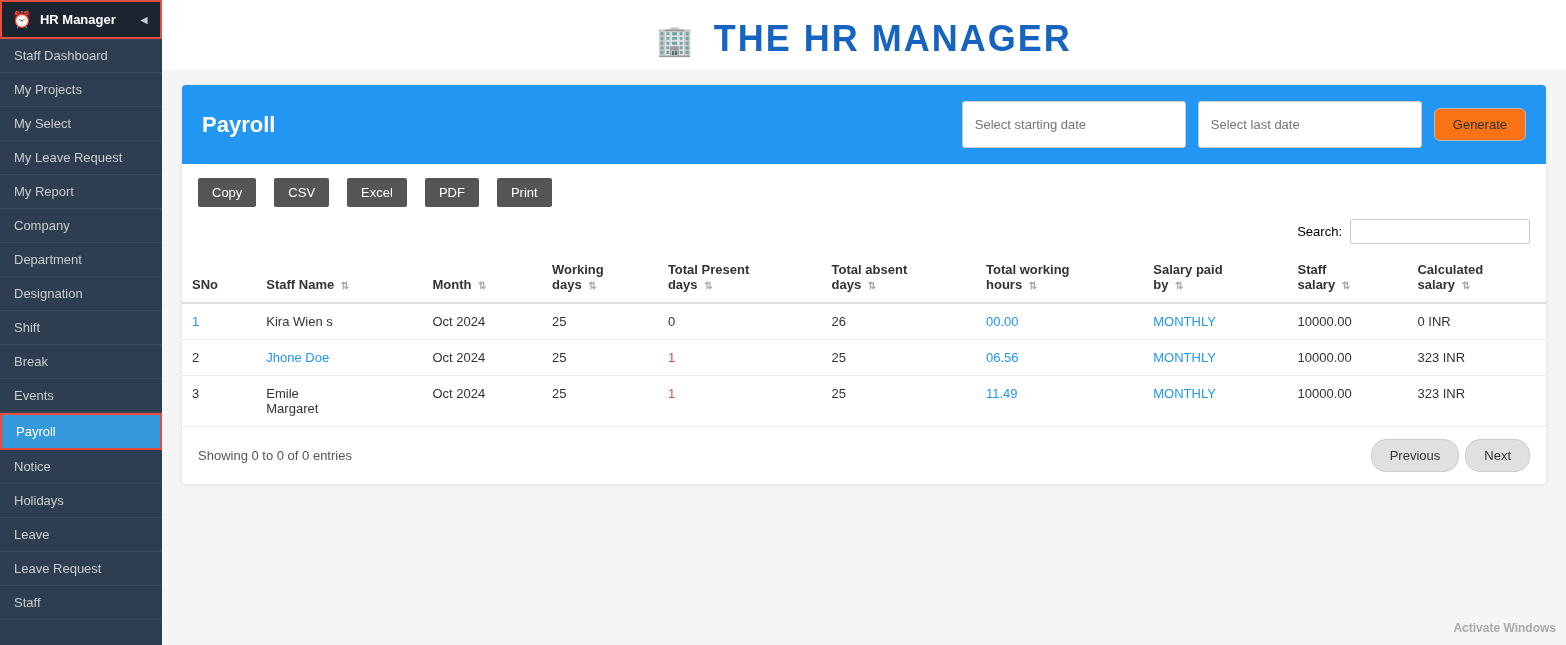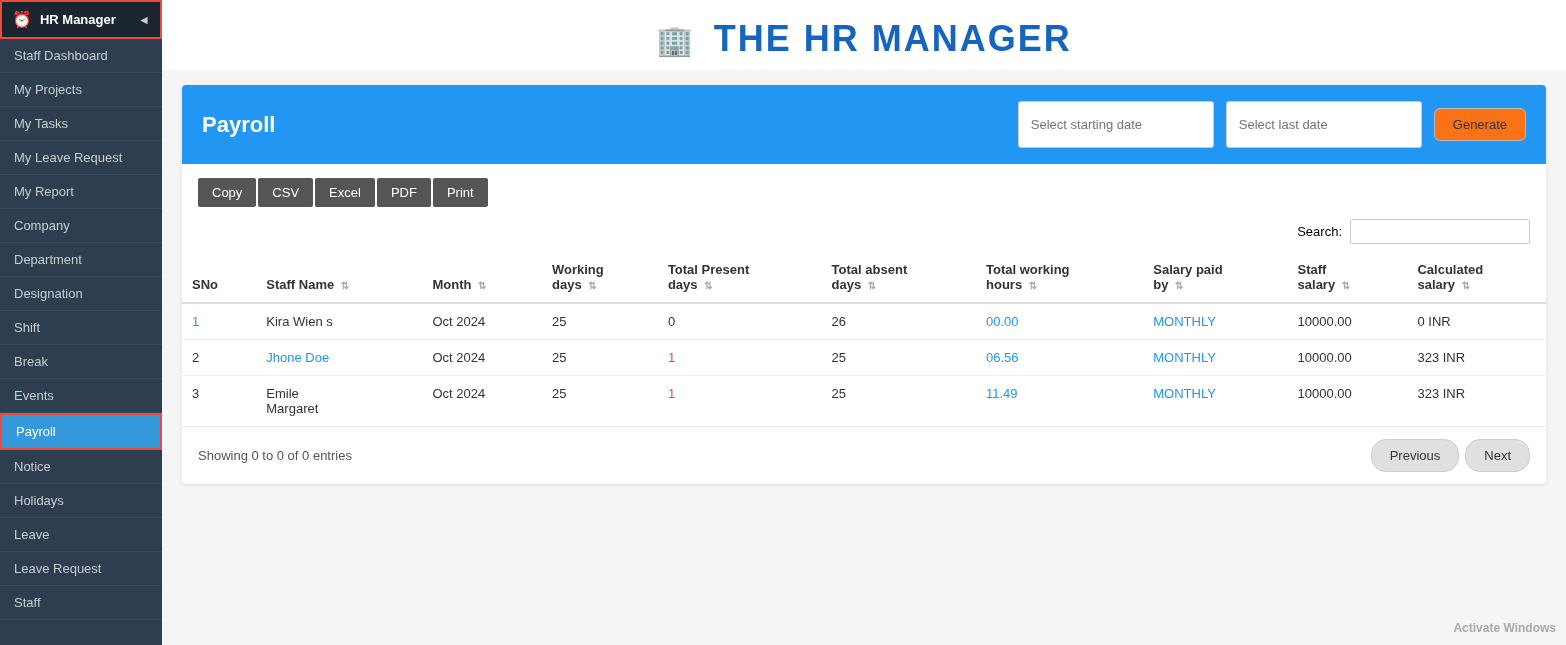--- a/index.html
+++ b/index.html
@@ -99,40 +99,40 @@
       color: #fff;
       font-size: 22px;
       font-weight: bold;
       flex: 1;
     }
     #payroll-header input {
       padding: 15px 12px;
       border: 1px solid #ccc;
       border-radius: 3px;
       font-size: 13px;
-      width: 196px;
+      width: 224px;
       background: #fff;
       color: #555;
     }
     #generate-btn {
       padding: 8px 18px;
       background: #f97316;
       border: 1px solid #bbb;
       border-radius: 6px;
       font-size: 13px;
       cursor: pointer;
       color: #333;
     }
 
     
     #table-toolbar {
       padding: 14px 16px 4px;
       display: flex;
       align-items: center;
-      gap: 2px;
+      gap: 18px;
     }
     .toolbar-btn {
       padding: 7px 14px;
       background: #555;
       color: #fff;
       border: none;
       font-size: 13px;
       cursor: pointer;
       border-radius: 2px;
     }
@@ -223,21 +223,21 @@
 
 <nav id="sidebar">
   <div id="sidebar-header">
     <span class="clock-icon">⏰</span>
     <span class="title">HR Manager</span>
     <span class="arrow">◄</span>
   </div>
 
   <div class="sidebar-item">Staff Dashboard</div>
   <div class="sidebar-item">My Projects</div>
-  <div class="sidebar-item">My Tasks</div>
+  <div class="sidebar-item">My Select</div>
   <div class="sidebar-item">My Leave Request</div>
   <div class="sidebar-item">My Report</div>
   <div class="sidebar-item">Company</div>
   <div class="sidebar-item">Department</div>
   <div class="sidebar-item">Designation</div>
   <div class="sidebar-item">Shift</div>
   <div class="sidebar-item">Break</div>
   <div class="sidebar-item">Events</div>
   <div class="sidebar-item active">Payroll</div>
   <div class="sidebar-item">Notice</div>

